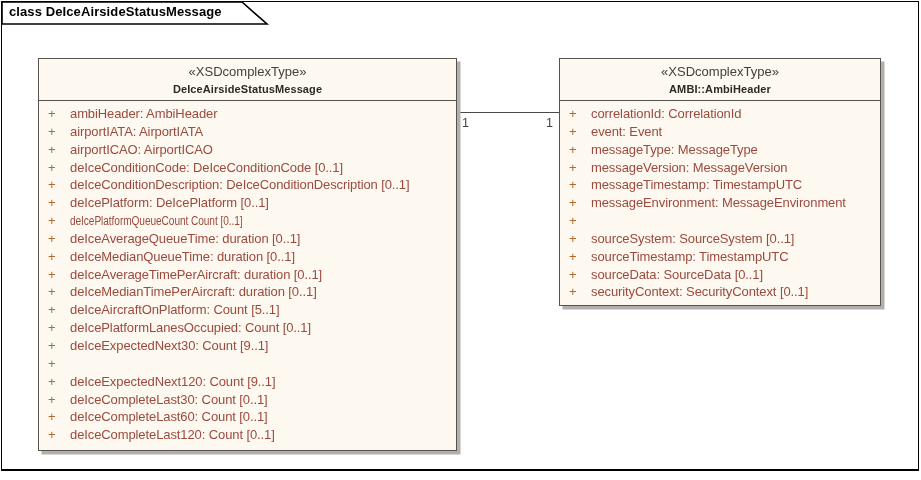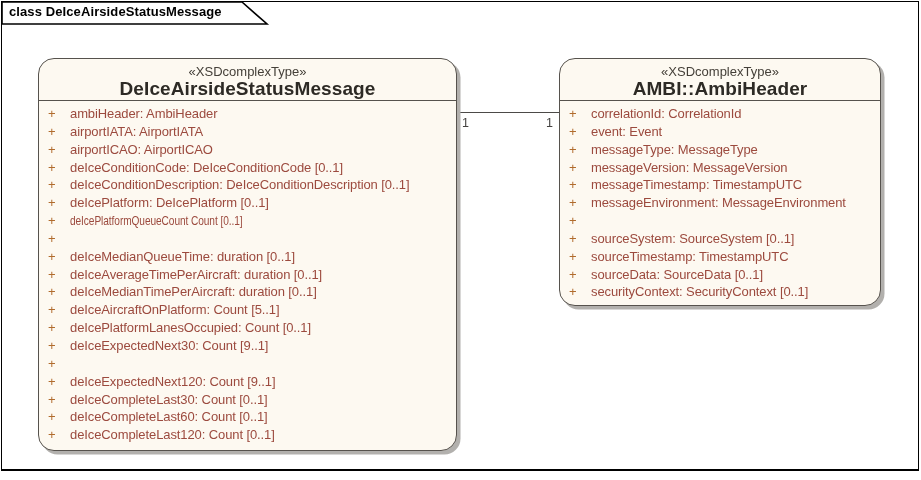--- a/index.html
+++ b/index.html
@@ -23,33 +23,33 @@
   .tab-label {
     position: absolute; left: 8px; top: 3px;
     font-size: 13px; font-weight: bold; color: #000000;
     white-space: nowrap; letter-spacing: 0.1px;
   }
   
   .classbox {
     position: absolute;
     background: #fdf9f1;
     border: 1.5px solid #56524d;
-    border-radius: 16px;
+    border-radius: 0;
     box-shadow: 3.5px 3.5px 0 #b2b0ad;
   }
   .box-left  { left: 36px; top: 56px; width: 419px; height: 393px; }
   .box-right { left: 557px; top: 56px; width: 322px; height: 248px; }
   .classbox-header {
     height: 42px;
     border-bottom: 1.5px solid #56524d;
     text-align: center;
     padding-top: 4px;
   }
   .stereotype { font-size: 13px; color: #454039; line-height: 17px; }
-  .classname  { font-size: 19px; font-weight: bold; color: #2d2a25; line-height: 18px; letter-spacing: 0.1px; }
+  .classname  { font-size: 11px; font-weight: bold; color: #2d2a25; line-height: 18px; letter-spacing: 0.1px; }
   .attrs {
     list-style: none;
     padding: 4px 4px 0 9px;
   }
   .attr-row {
     display: flex;
     align-items: baseline;
     line-height: 17.85px;
     white-space: nowrap;
   }
@@ -129,20 +129,21 @@
           <span class="attr-text">deIcePlatform: DeIcePlatform [0..1]</span>
         </li>
 
         <li class="attr-row">
           <span class="vis">+</span>
           <span class="attr-text condensed">deIcePlatformQueueCount Count [0..1]</span>
         </li>
 
         <li class="attr-row">
           <span class="vis">+</span>
+          <span class="attr-text">deIceAverageQueueTime: duration [0..1]</span>
         </li>
 
         <li class="attr-row">
           <span class="vis">+</span>
           <span class="attr-text">deIceMedianQueueTime: duration [0..1]</span>
         </li>
 
         <li class="attr-row">
           <span class="vis">+</span>
           <span class="attr-text">deIceAverageTimePerAircraft: duration [0..1]</span>

